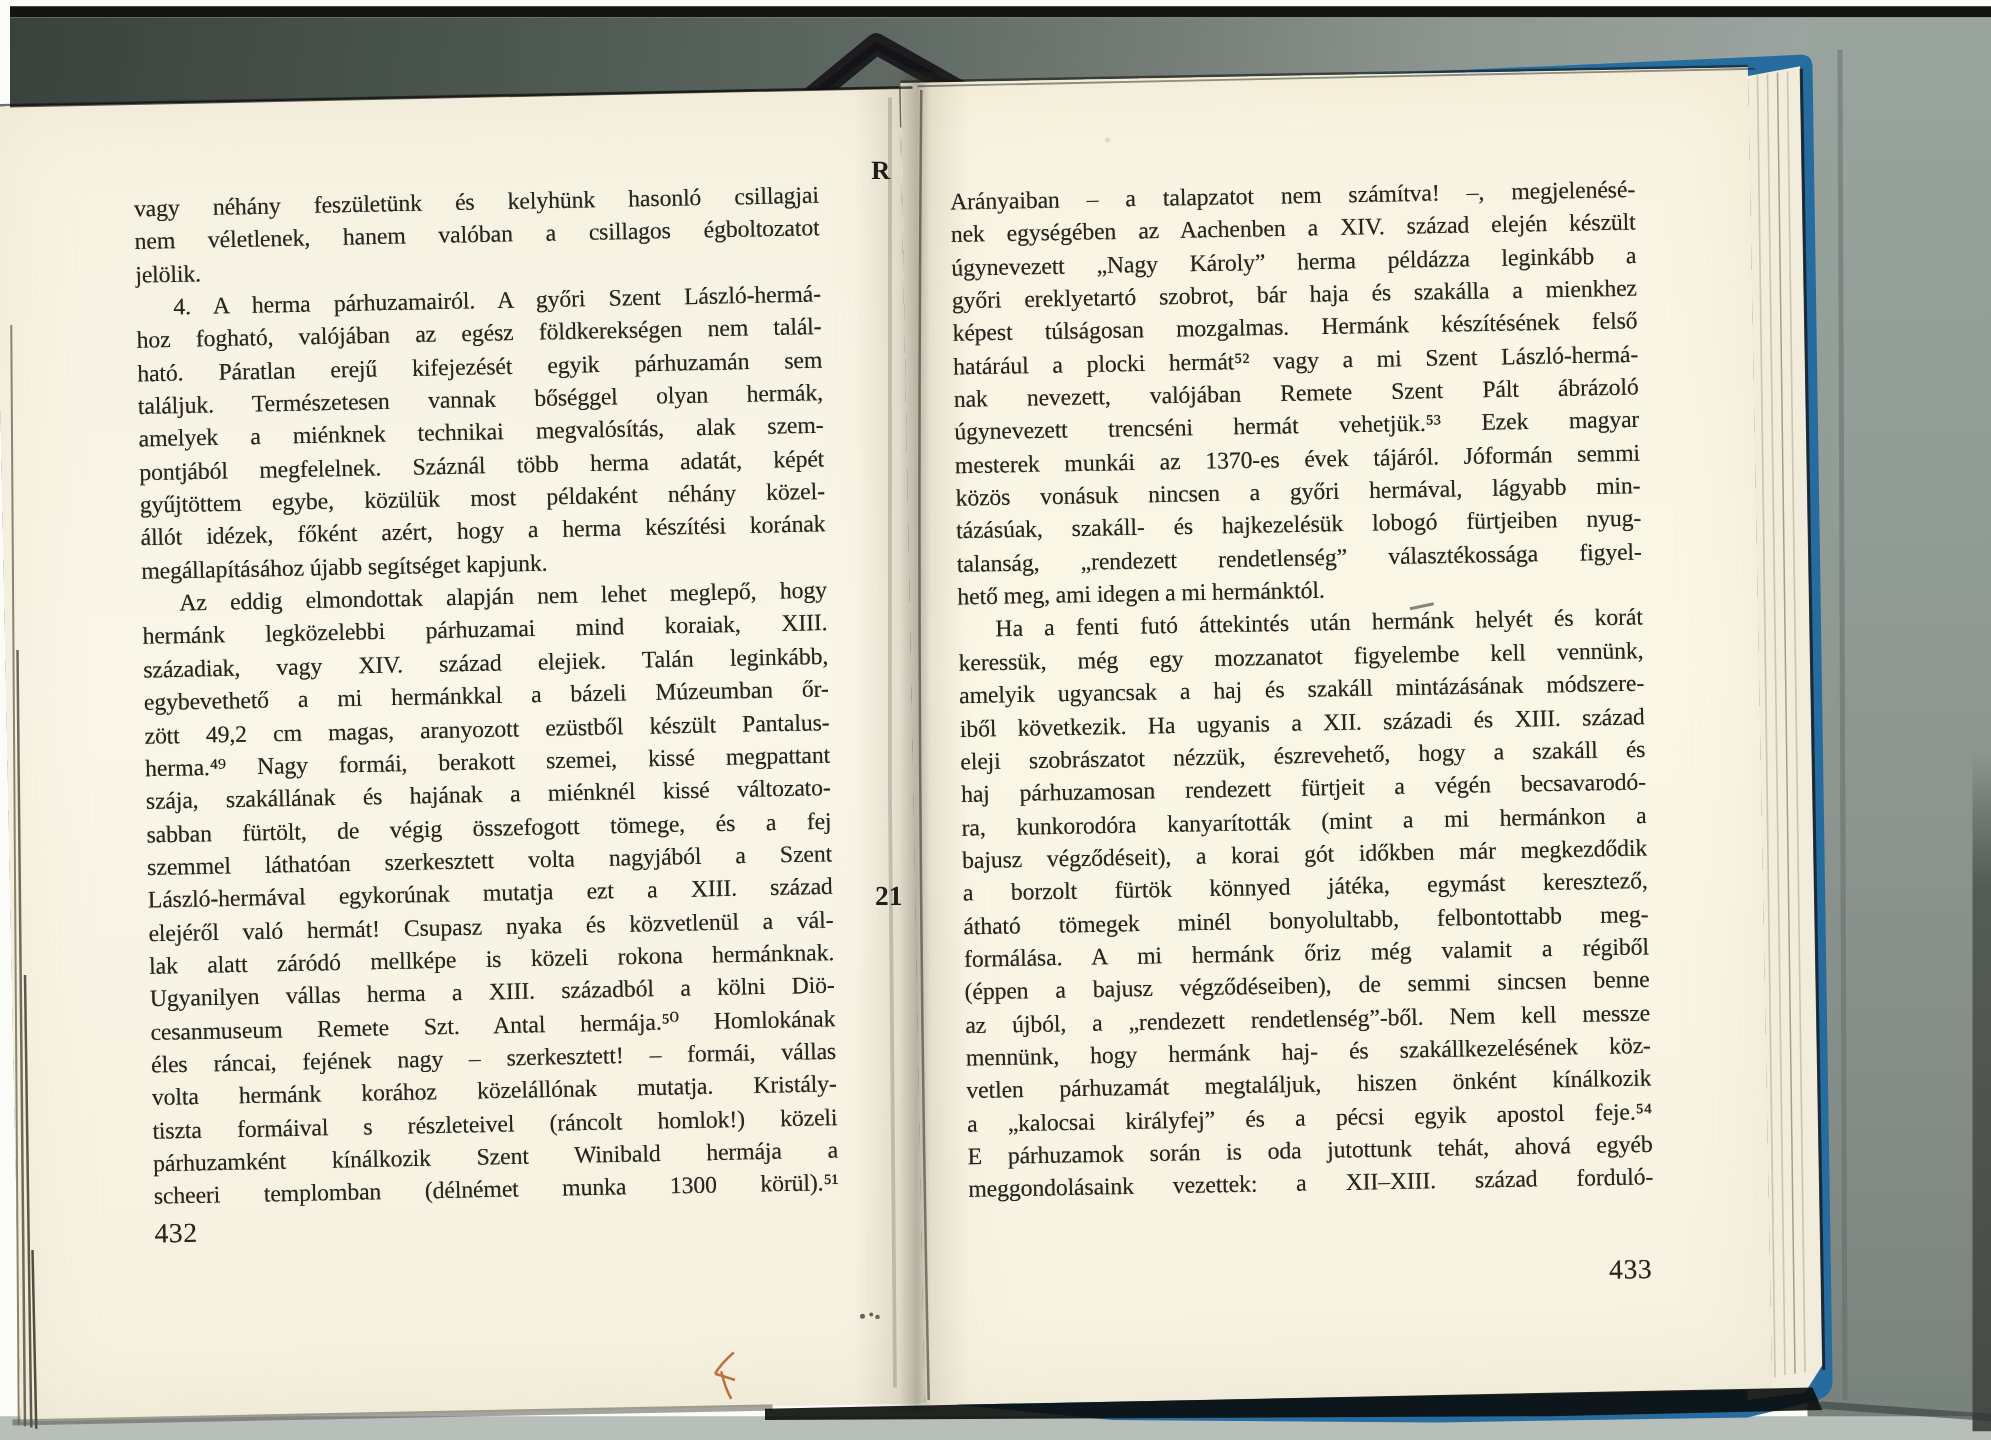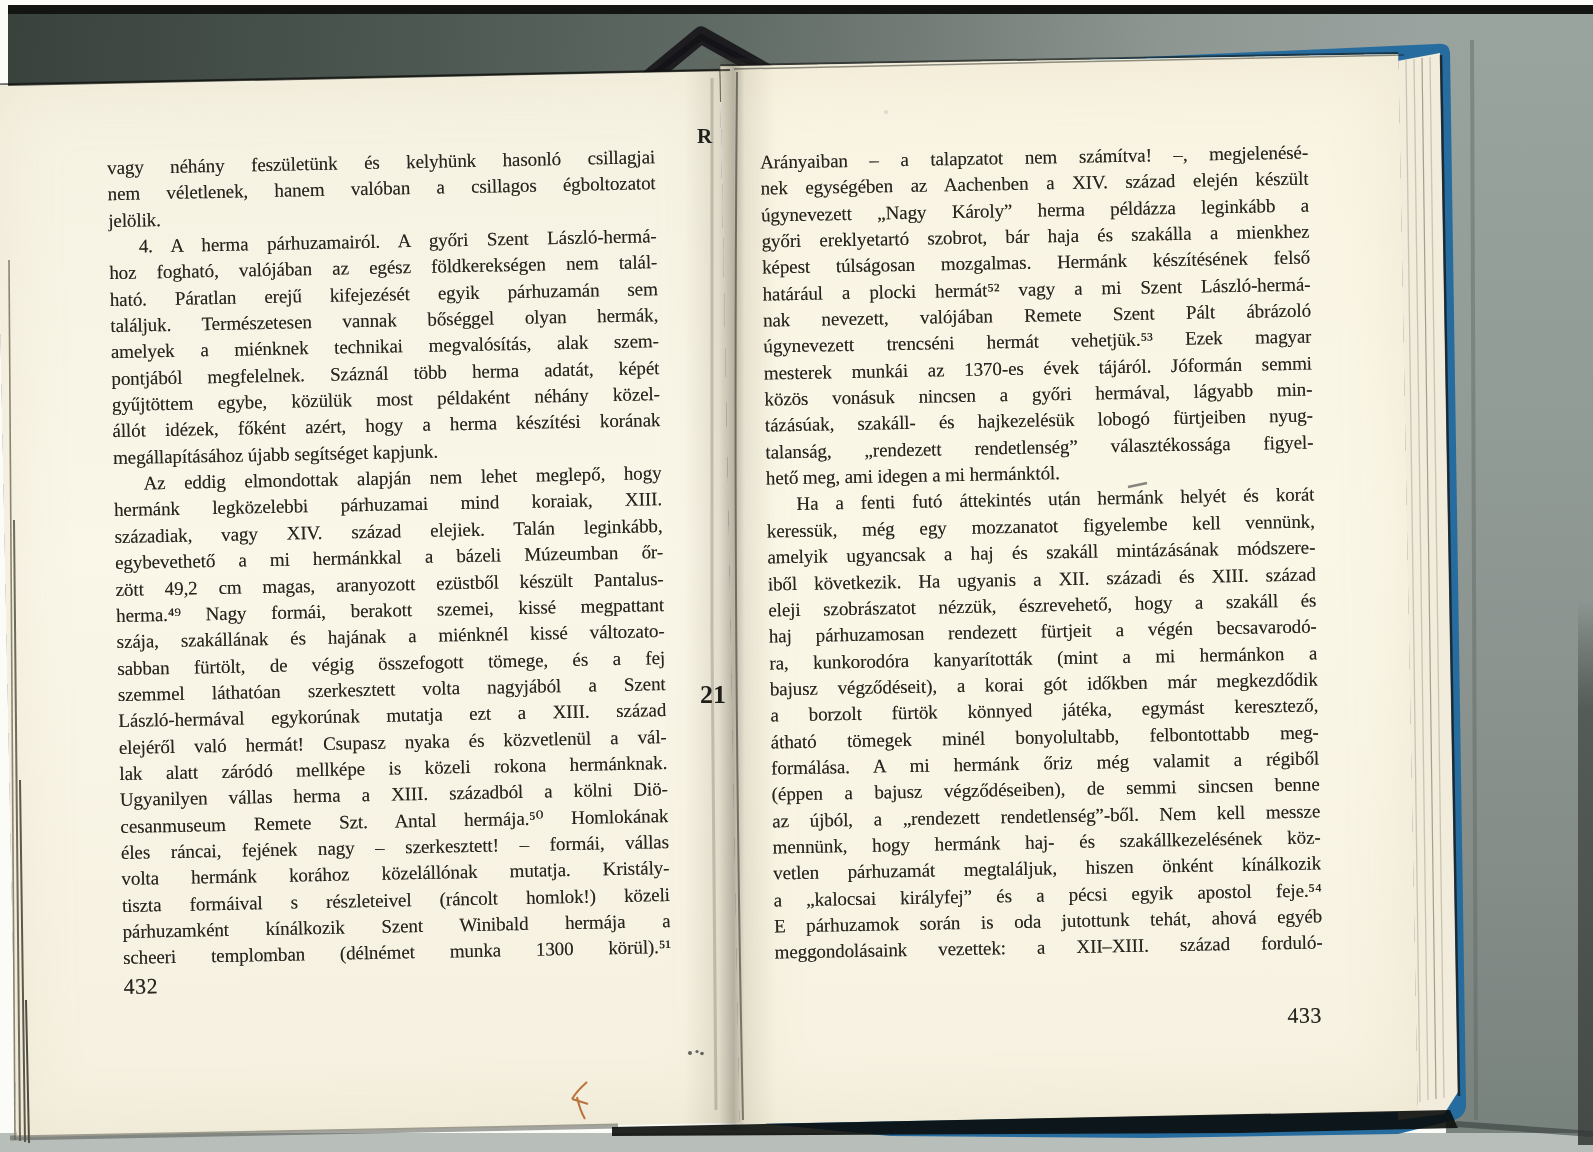--- a/index.html
+++ b/index.html
@@ -36,21 +36,21 @@
   .pagenum{font-size:22px;letter-spacing:.5px;}
   #left-text .pagenum{margin-top:2px;text-align:left;}
   #right-text .pagenum{margin-top:46px;text-align:right;padding-right:2px;}
 
   
   .gutter-shade{left:684px;top:58px;width:92px;height:1072px;
       background:linear-gradient(to right,rgba(88,80,60,0) 0%,rgba(88,80,60,.12) 38%,
                  rgba(42,38,28,.30) 54%,rgba(88,80,60,.10) 66%,rgba(88,80,60,0) 100%);}
   .gutter-mark{color:#1e1e1a;font-weight:bold;}
   #gutter-mark-top{left:697px;top:124px;font-size:21px;}
-  #gutter-mark-mid{left:700px;top:680px;font-size:26px;}
+  #gutter-mark-mid{left:700px;top:704px;font-size:22px;}
 
   svg.layer{position:absolute;left:0;top:0;pointer-events:none;}
 </style>
 </head>
 <body>
 
 <div id="scan">
 
   <div class="abs top-line"></div>
   <div class="abs backdrop-top"></div>

